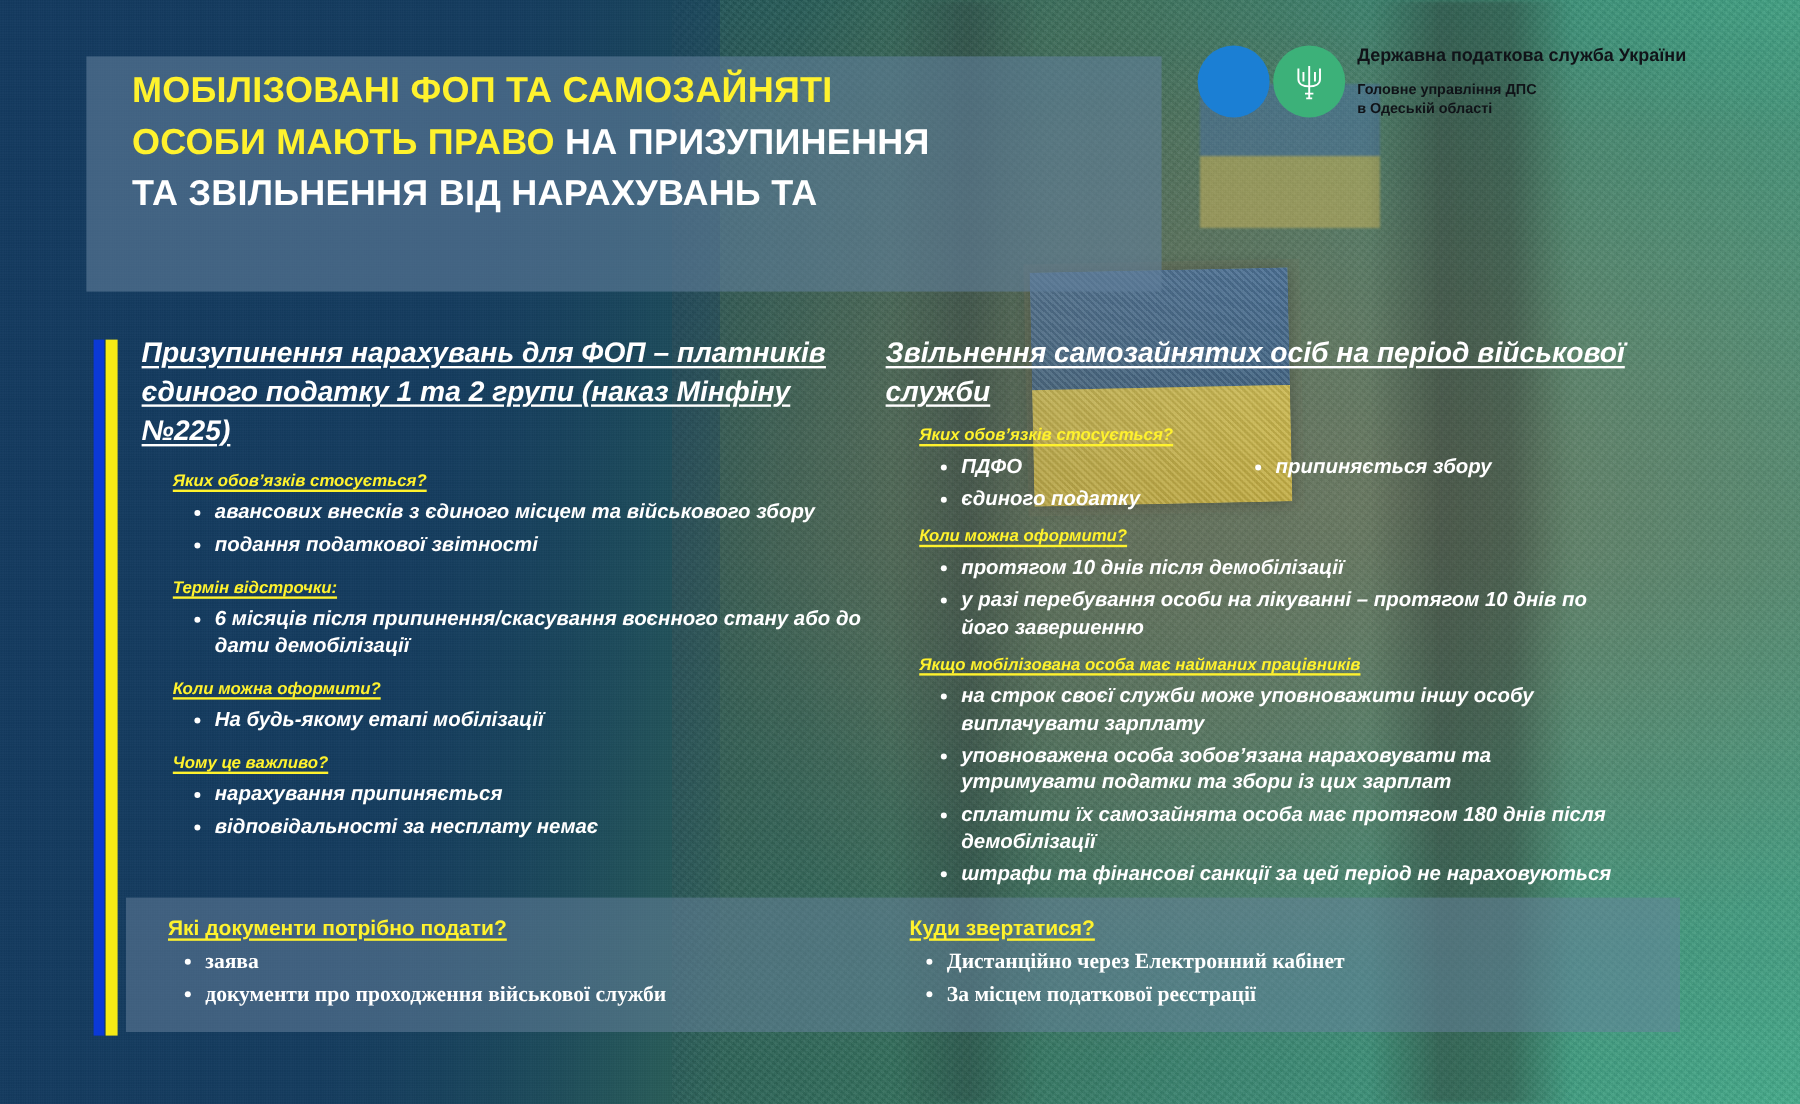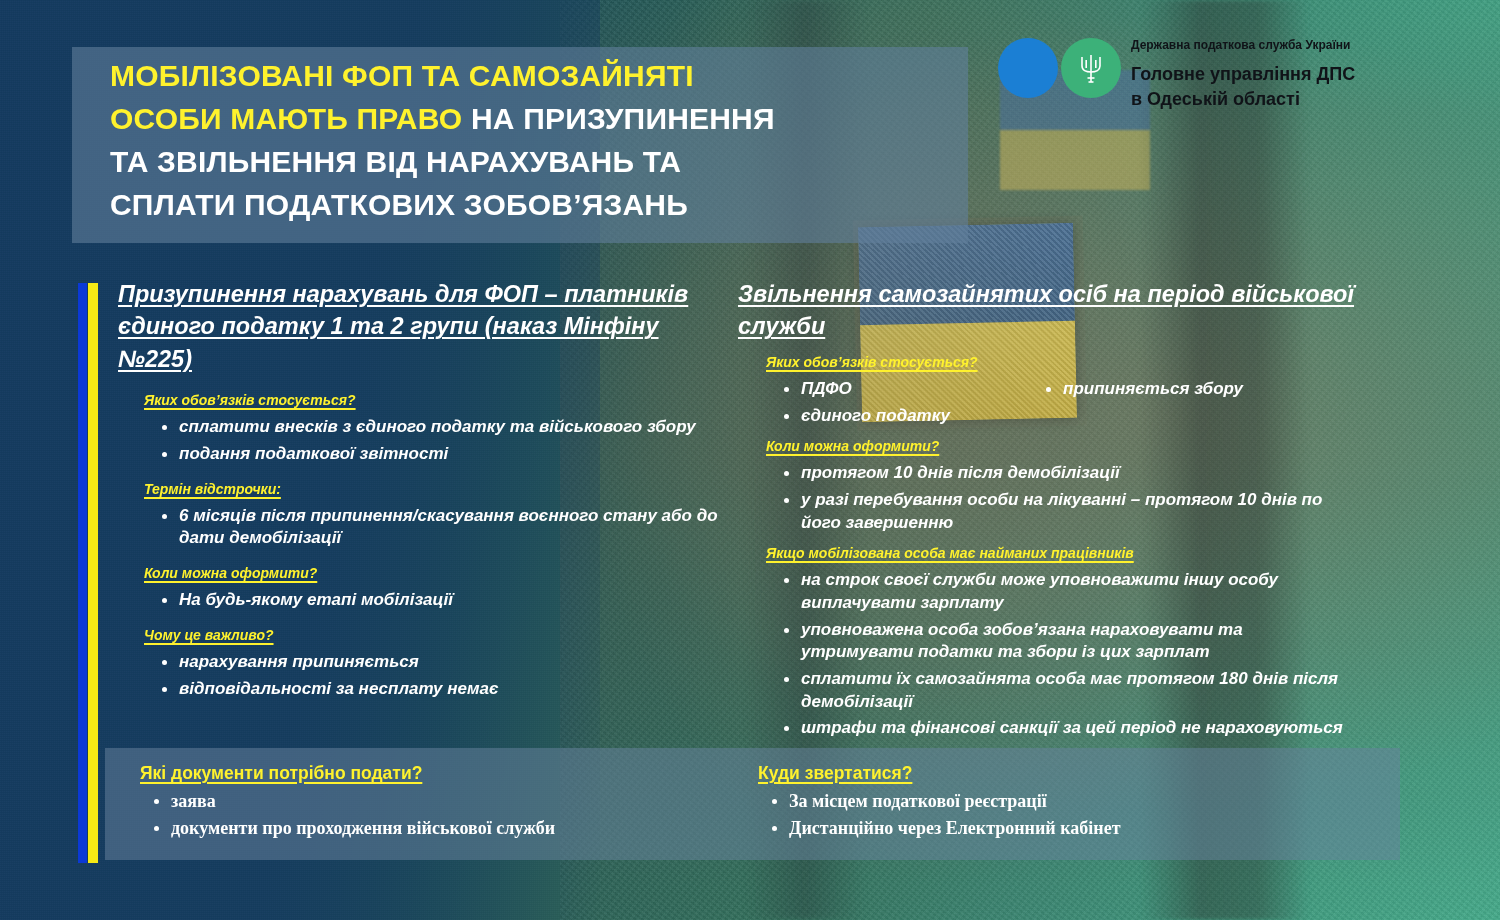--- a/index.html
+++ b/index.html
@@ -97,22 +97,22 @@
   }
   .title-text .hl{color:#fff22d;}
 
   .logo{position:absolute;left:998px;top:38px;width:480px;height:82px;}
   .logo-circles{position:absolute;left:0;top:0;width:125px;height:60px;}
   .circ{position:absolute;top:0;width:60px;height:60px;border-radius:50%;}
   .circ-blue{left:0;background:#1b7fd4;}
   .circ-green{left:63px;background:#3cb179;display:flex;align-items:center;justify-content:center;}
   .trident{width:26px;height:34px;}
   .logo-text{position:absolute;left:133px;top:0;width:350px;color:#101318;}
-  .logo-l1{font-size:12px;font-weight:bold;line-height:1.2;margin-bottom:10px;}
-  .logo-l2{font-size:18px;font-weight:bold;line-height:1.35;}
+  .logo-l1{font-size:15px;font-weight:bold;line-height:1.2;margin-bottom:10px;}
+  .logo-l2{font-size:12px;font-weight:bold;line-height:1.35;}
 
   
   .accent{position:absolute;left:78px;top:283px;width:20px;height:580px;}
   .accent .ab{position:absolute;left:0;top:0;width:9px;height:100%;background:#0b39d6;}
   .accent .ay{position:absolute;left:10px;top:0;width:10px;height:100%;background:#f6ea15;}
 
   
   .col{position:absolute;font-style:italic;}
   .col-left{left:118px;top:278px;width:600px;}
   .col-right{left:738px;top:278px;width:620px;}
@@ -181,21 +181,20 @@
   <div class="bg-sleeve"></div>
   <div class="bg-left"></div>
   <div class="bg-grain"></div>
   <div class="bg-bottomfade"></div>
 
   <div class="title-panel"></div>
   <div class="title-text">
     <div><span class="hl">МОБІЛІЗОВАНІ ФОП ТА САМОЗАЙНЯТІ</span></div>
     <div><span class="hl">ОСОБИ МАЮТЬ ПРАВО</span><span> НА ПРИЗУПИНЕННЯ</span></div>
     <div><span>ТА ЗВІЛЬНЕННЯ ВІД НАРАХУВАНЬ ТА</span></div>
-    <div><span>СПЛАТИ ПОДАТКОВИХ ЗОБОВ’ЯЗАНЬ</span></div>
   </div>
 
   <div class="logo">
     <div class="logo-circles">
       <div class="circ circ-blue"></div>
       <div class="circ circ-green">
         <svg class="trident" viewBox="0 0 26 34">
           <g fill="none" stroke="#ffffff" stroke-width="1.6">
             <path d="M13 4 L13 31"></path>
             <path d="M4 6 L4 15 C4 19 8 21 13 21"></path>
@@ -221,21 +220,21 @@
     <div class="ab"></div>
     <div class="ay"></div>
   </div>
 
   <div class="col col-left">
     <div class="col-head">Призупинення нарахувань для ФОП – платників єдиного податку 1 та 2 групи (наказ Мінфіну №225)</div>
 
     <div class="sec">
       <div class="sec-title">Яких обов’язків стосується?</div>
       <ul class="bl">
-        <li>сплатити внесків з єдиного податку та військового збору</li>
+        <li>авансових внесків з єдиного місцем та військового збору</li>
         <li>подання податкової звітності</li>
       </ul>
     </div>
 
     <div class="sec">
       <div class="sec-title">Термін відстрочки:</div>
       <ul class="bl">
         <li>6 місяців після припинення/скасування воєнного стану або до дати демобілізації</li>
       </ul>
     </div>
@@ -297,18 +296,18 @@
     <div class="bp-title">Які документи потрібно подати?</div>
     <ul class="bl">
       <li>заява</li>
       <li>документи про проходження військової служби</li>
     </ul>
   </div>
 
   <div class="bp bp-right">
     <div class="bp-title">Куди звертатися?</div>
     <ul class="bl">
+      <li>Дистанційно через Електронний кабінет</li>
       <li>За місцем податкової реєстрації</li>
-      <li>Дистанційно через Електронний кабінет</li>
     </ul>
   </div>
 
 </div>
 
 </body></html>

